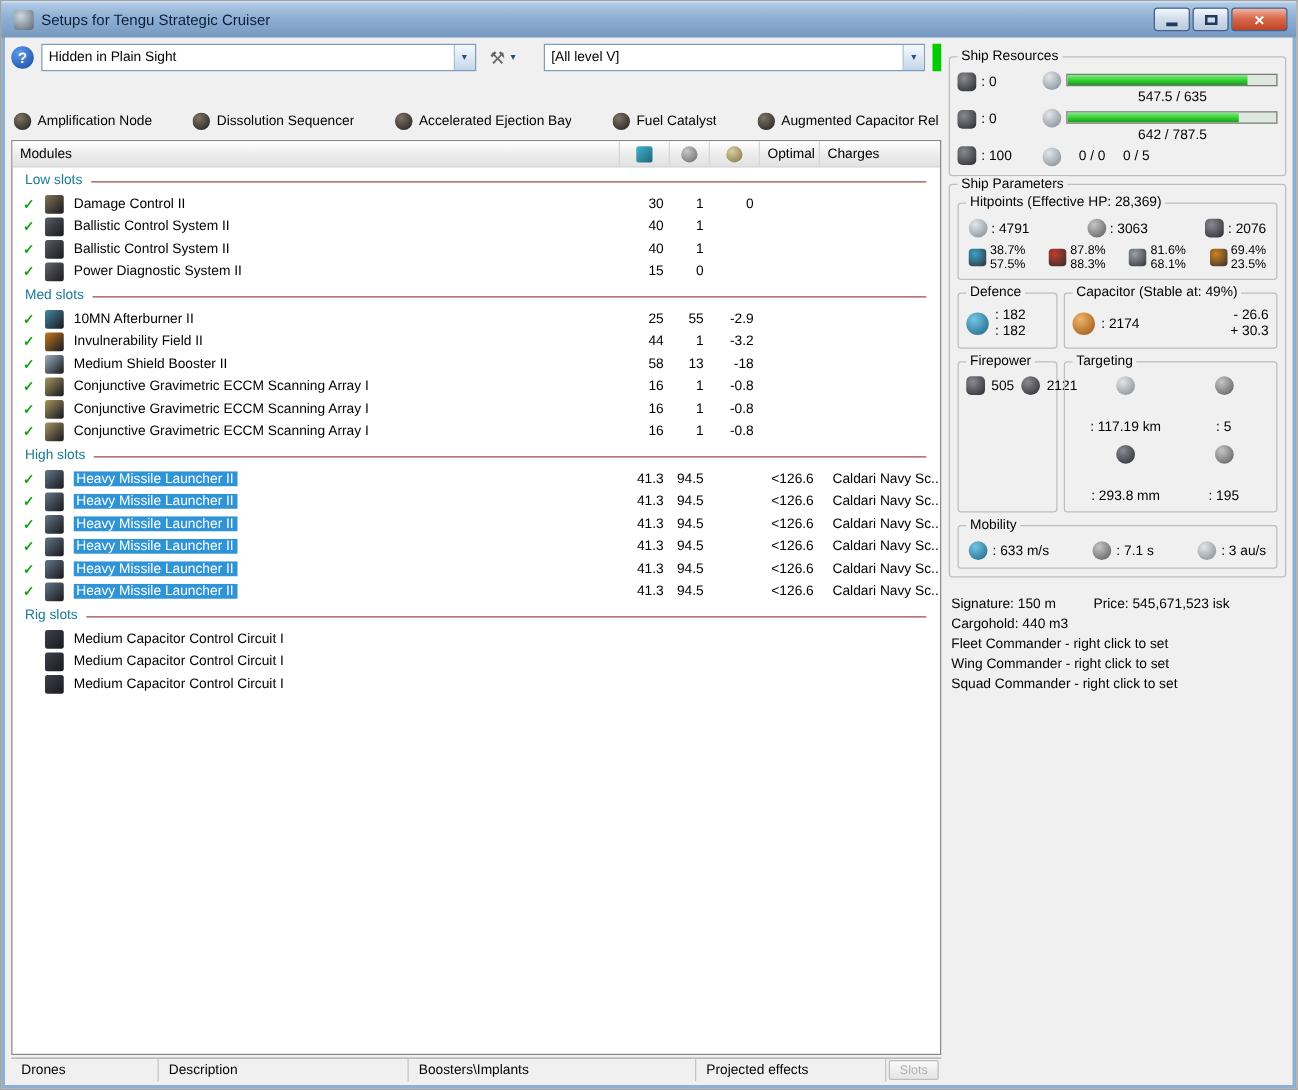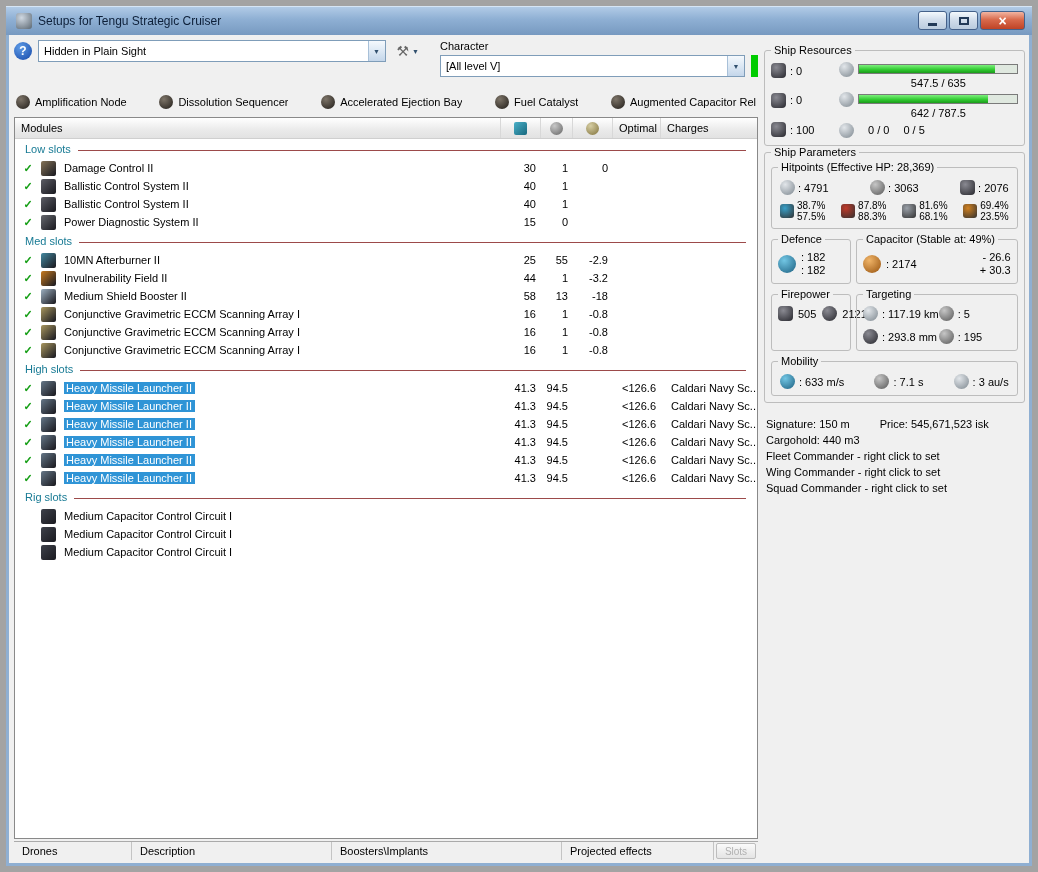--- a/index.html
+++ b/index.html
@@ -1,17 +1,17 @@
 <!DOCTYPE html>
 <html style="--selection: #2f94d6; --check: #18a018; --sec-text: #177a94; --sec-line: #9c4a4a; --bar-green: #2ec82e; --char-green: #00cc00;"><head>
 <meta charset="utf-8">
 <style>
   * { box-sizing: border-box; margin: 0; padding: 0; }
   body { font-family: "Liberation Sans", sans-serif; background: #444; }
-  .window { width: 1038px; height: 872px; background: #f0f0f0; border: 6px solid #a3a3a3;
+  .window { width: 1038px; height: 872px; background: #f0f0f0; border: 1px solid #a3a3a3;
             box-shadow: inset 0 0 0 3px #8fafd2; display: flex; flex-direction: column; }
 
   
   .titlebar { height: 29px; background: linear-gradient(#b4cde8, #8fb0d4 45%, #7799c0);
               display: flex; align-items: center; padding: 0 7px 0 10px; gap: 6px;
               box-shadow: inset 0 1px 0 #d6e6f6; flex: none; }
   .app-icon { width: 16px; height: 16px; border-radius: 3px;
               background: radial-gradient(circle at 35% 30%, #cfd8e2, #5a6670); flex: none; }
   .title-text { font-size: 12px; color: #0d1f38; }
   .winbtns { margin-left: auto; display: flex; gap: 2px; }
@@ -130,21 +130,21 @@
 
   .param-row { display: flex; gap: 5px; }
   .gb-narrow { width: 80px; flex: none; }
   .gb-wide { flex: 1; }
   .hv-content { display: flex; align-items: center; gap: 5px; padding-top: 1px; }
   .stack { display: flex; flex-direction: column; line-height: 13px; }
   .stack.rt { margin-left: auto; text-align: right; }
   .fp-col { display: flex; flex-direction: row; gap: 6px; padding-top: 1px; }
   .fp-row { display: flex; align-items: center; gap: 5px; }
   .tg-grid { display: grid; grid-template-columns: 1fr 72px; row-gap: 8px; padding-top: 1px; }
-  .tg-item { display: flex; align-items: center; gap: 4px; white-space: nowrap; }
+  .tg-item { display: flex; align-items: center; gap: 20px; white-space: nowrap; flex-direction: column; }
   .mob-row { display: flex; justify-content: space-between; align-items: center; padding: 2px 2px 0; }
   .mob-item { display: flex; align-items: center; gap: 4px; }
 
   .summary { margin-top: 13px; line-height: 16px; padding-left: 2px; }
   .sum-flex { display: flex; gap: 30px; }
 </style>
 </head>
 <body>
 
 <div class="window">
@@ -181,21 +181,20 @@
                   <span class="arr">▼</span>
                 </span>
             </div>
             <div class="toolbtn">
               <span class="wrench">⚒</span>
               <span class="arr">▼</span>
             </div>
           </div>
         </div>
         <div class="setup-group char">
-          <div class="grp-label">Character</div>
           <div class="ctrl-row">
             <div class="combo">
               <span class="combo-text">[All level V]</span>
               <span class="arrowbtn">
                   <span class="arr">▼</span>
                 </span>
             </div>
             <div class="char-indicator"></div>
           </div>
         </div>

